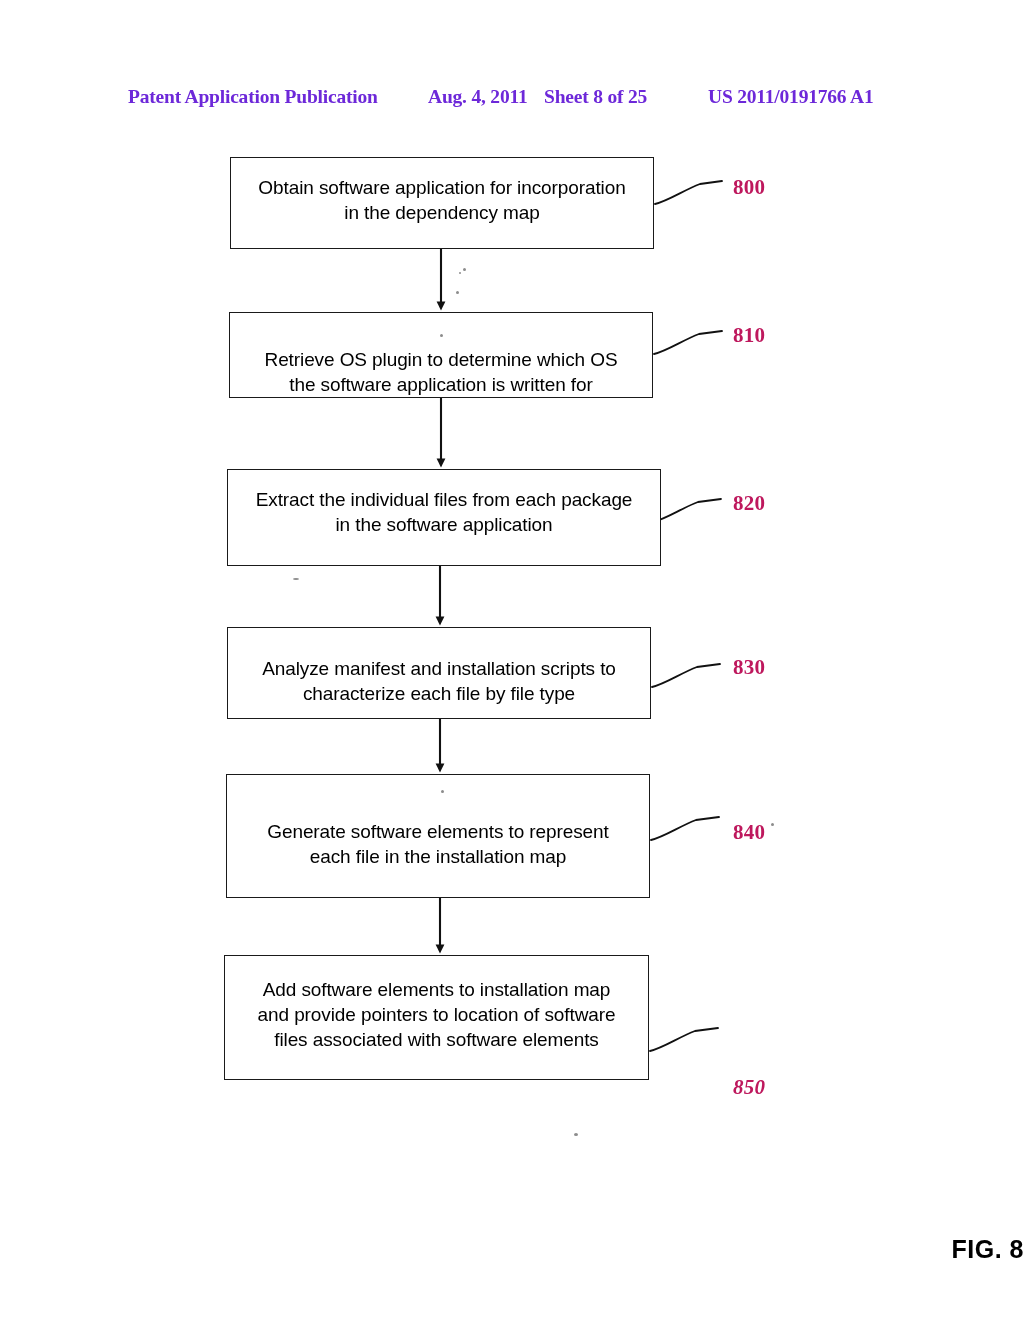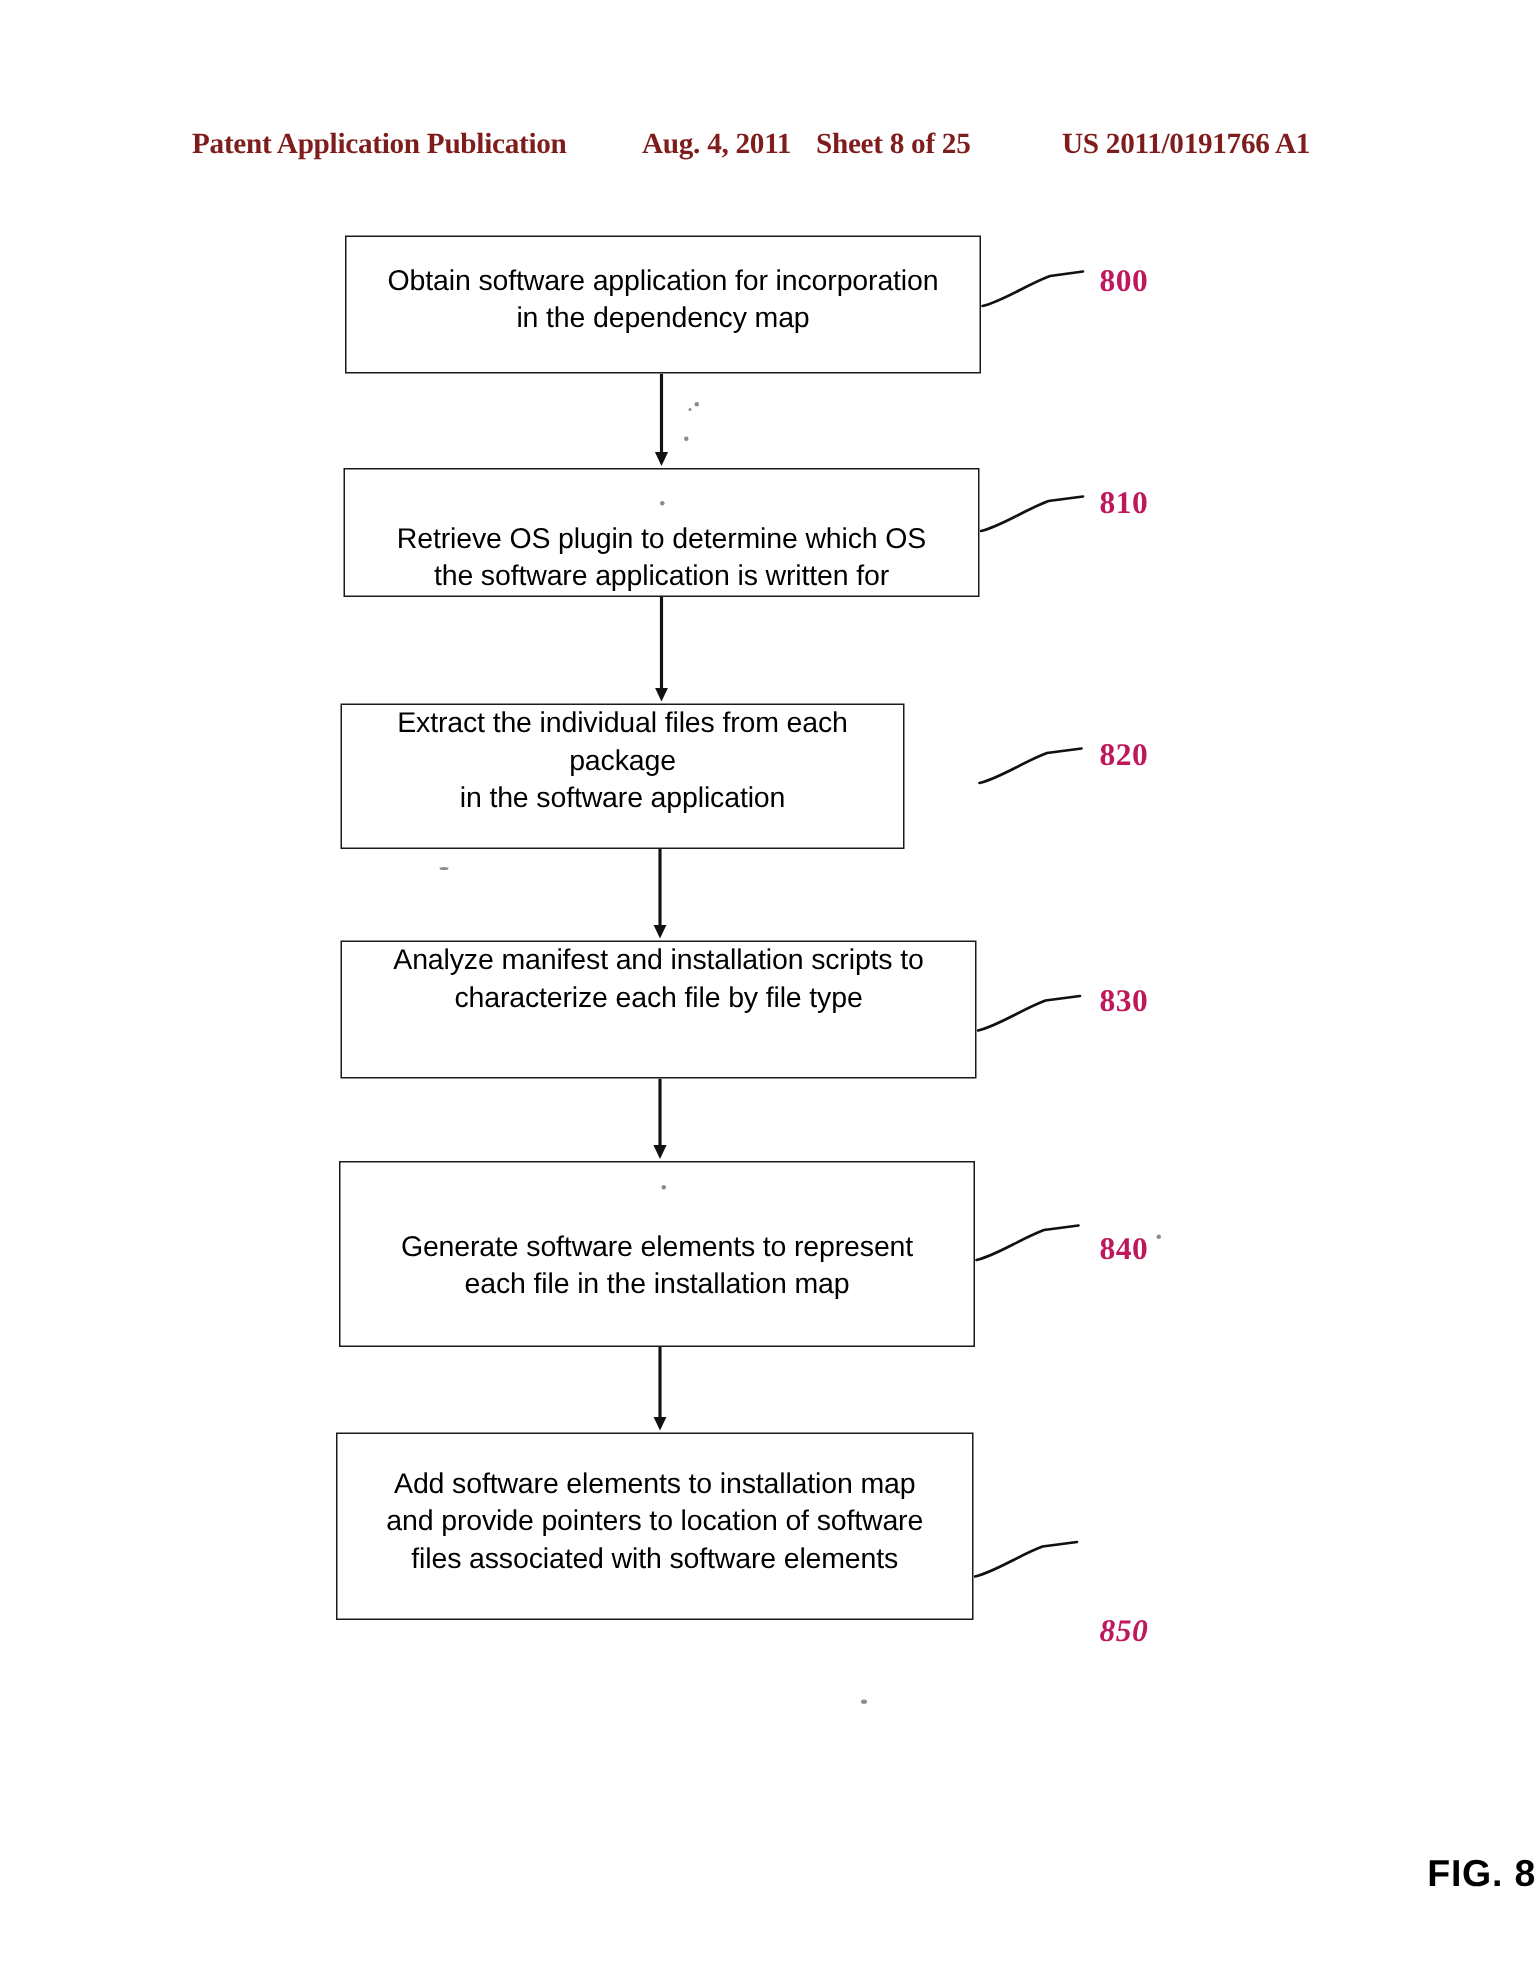--- a/index.html
+++ b/index.html
@@ -22,21 +22,21 @@
     position: absolute;
     left: 0;
     top: 86px;
     width: 1024px;
     height: 26px;
     font-family: "Liberation Serif", serif;
     font-weight: bold;
     font-size: 19.5px;
     letter-spacing: -0.2px;
     white-space: nowrap;
-    color: #7f1d1d;
+    color: #6d28d9;
   }
   .hdr-pub   { position: absolute; left: 128px; top: 0; }
   .hdr-date  { position: absolute; left: 428px; top: 0; }
   .hdr-sheet { position: absolute; left: 544px; top: 0; }
   .hdr-num   { position: absolute; left: 708px; top: 0; }
 
   
   .flow {
     position: absolute;
     left: 0;
@@ -63,22 +63,22 @@
     letter-spacing: -0.1px;
     white-space: pre-line;
     width: 100%;
     padding: 0 10px;
     box-sizing: border-box;
   }
 
   
   .node-800 { left: 230px; top: 157px;  width: 424px; height: 92px;  justify-content: flex-start; padding-top: 17px; }
   .node-810 { left: 229px; top: 312px;  width: 424px; height: 86px;  justify-content: flex-end; padding-top: 15px; }
-  .node-820 { left: 227px; top: 469px;  width: 376px; height: 97px;  justify-content: flex-start; padding-top: 0; }
-  .node-830 { left: 227px; top: 627px;  width: 424px; height: 92px;  justify-content: flex-start; padding-top: 0; }
+  .node-820 { left: 227px; top: 469px;  width: 434px; height: 97px;  justify-content: flex-start; padding-top: 17px; }
+  .node-830 { left: 227px; top: 627px;  width: 424px; height: 92px;  justify-content: flex-start; padding-top: 28px; }
   .node-840 { left: 226px; top: 774px;  width: 424px; height: 124px; justify-content: center; padding-top: 16px; }
   .node-850 { left: 224px; top: 955px;  width: 425px; height: 125px; justify-content: flex-start; padding-top: 21px; }
 
   
   .connector {
     position: absolute;
     left: 0;
     top: 0;
     width: 1024px;
     height: 1320px;

